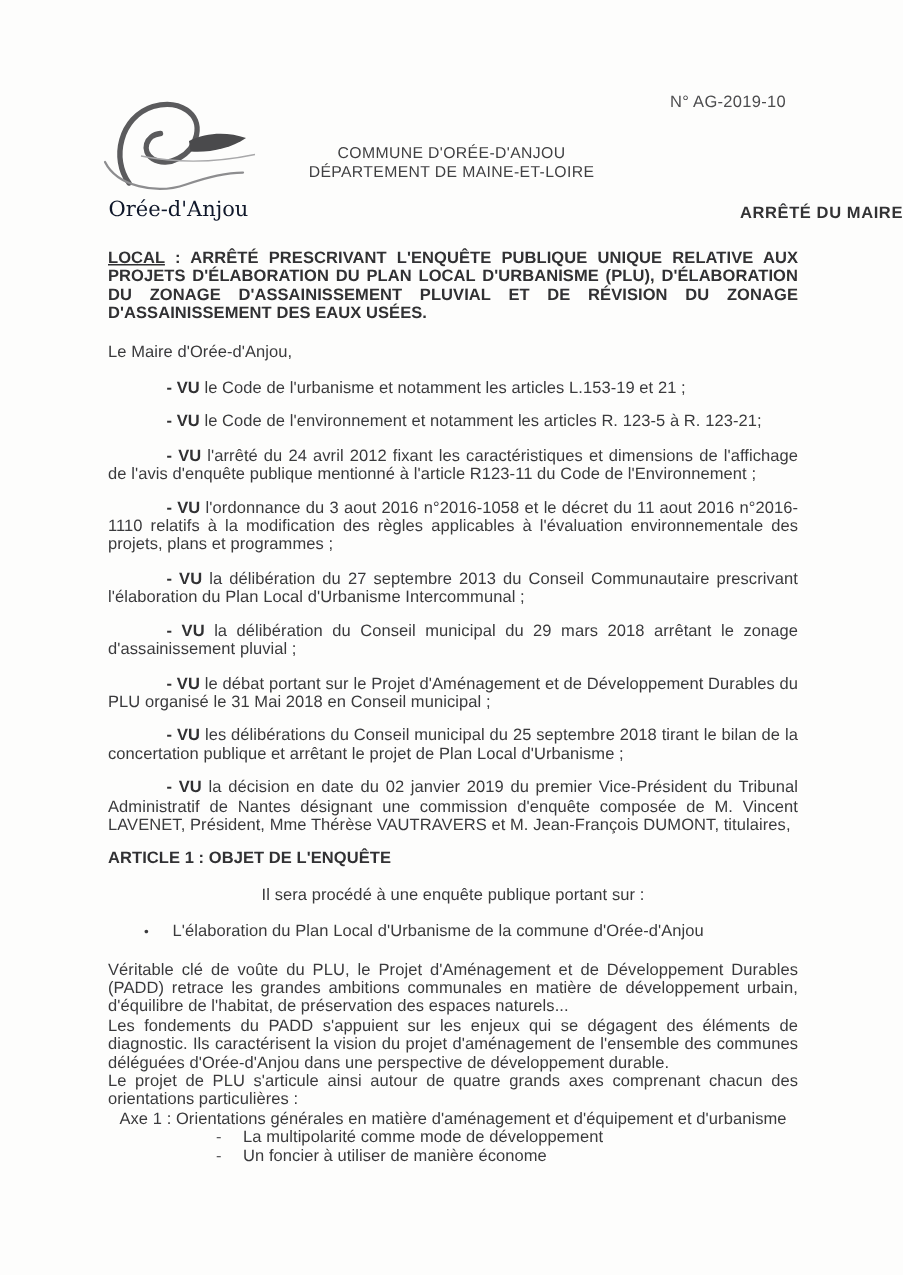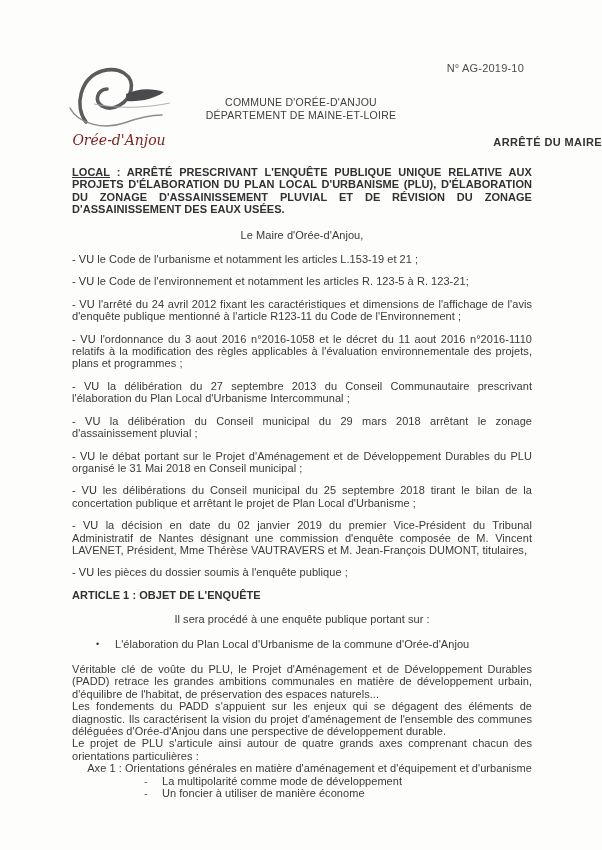--- a/index.html
+++ b/index.html
@@ -27,23 +27,22 @@
   .logo {
     position: absolute;
     top: 64px;
     left: 60px;
     width: 118px;
     text-align: center;
   }
   .logo svg { display: block; margin: 0 auto; }
   .logo-caption {
     font-family: "DejaVu Serif", serif;
-    font-style: italic;
     font-size: 14px;
-    color: #7f1d1d;
+    color: #0f172a;
     margin-top: -4px;
     white-space: nowrap;
   }
 
   .header-center {
     position: absolute;
     top: 96px;
     left: 0;
     right: 0;
     text-align: center;
@@ -74,44 +73,44 @@
 
   .content p { margin: 0 0 10px 0; }
 
   .objet {
     font-weight: bold;
     color: #313133;
     margin-bottom: 13px !important;
   }
   .objet-label { text-decoration: underline; }
 
-  .salutation { text-align: center; margin-bottom: 12px !important; }
+  .salutation { text-align: left; margin-bottom: 12px !important; }
 
-  .vu b { font-weight: normal; color: #313133; }
+  .vu b { font-weight: bold; color: #313133; margin-left: 39px; }
 
   .article-heading {
     font-weight: bold;
     color: #313133;
     text-align: left;
     margin-top: 3px;
     margin-bottom: 12px !important;
   }
 
   .intro { text-align: center; margin-bottom: 12px !important; }
 
   .bullet-row {
     display: flex;
     text-align: left;
     padding-left: 24px;
     margin-bottom: 13px;
   }
   .bullet-marker { width: 19px; flex: 0 0 19px; font-size: 9px; line-height: 12.4px; }
 
   .body-para { margin: 0 !important; }
-  .body-para.last { text-align: right; }
+  .body-para.last { text-align: center; }
 
   .sub-item {
     display: flex;
     text-align: left;
     padding-left: 72px;
   }
   .dash-marker { width: 18px; flex: 0 0 18px; color: #5a5a5c; }
 </style>
 </head>
 <body>
@@ -148,21 +147,20 @@
 
     <p class="vu"><b>- VU</b> <span>le Code de l'urbanisme et notamment les articles L.153-19 et 21 ;</span></p>
     <p class="vu"><b>- VU</b> <span>le Code de l'environnement et notamment les articles R. 123-5 à R. 123-21;</span></p>
     <p class="vu"><b>- VU</b> <span>l'arrêté du 24 avril 2012 fixant les caractéristiques et dimensions de l'affichage de l'avis d'enquête publique mentionné à l'article R123-11 du Code de l'Environnement ;</span></p>
     <p class="vu"><b>- VU</b> <span>l'ordonnance du 3 aout 2016 n°2016-1058 et le décret du 11 aout 2016 n°2016-1110 relatifs à la modification des règles applicables à l'évaluation environnementale des projets, plans et programmes ;</span></p>
     <p class="vu"><b>- VU</b> <span>la délibération du 27 septembre 2013 du Conseil Communautaire prescrivant l'élaboration du Plan Local d'Urbanisme Intercommunal ;</span></p>
     <p class="vu"><b>- VU</b> <span>la délibération du Conseil municipal du 29 mars 2018 arrêtant le zonage d'assainissement pluvial ;</span></p>
     <p class="vu"><b>- VU</b> <span>le débat portant sur le Projet d'Aménagement et de Développement Durables du PLU organisé le 31 Mai 2018 en Conseil municipal ;</span></p>
     <p class="vu"><b>- VU</b> <span>les délibérations du Conseil municipal du 25 septembre 2018 tirant le bilan de la concertation publique et arrêtant le projet de Plan Local d'Urbanisme ;</span></p>
     <p class="vu"><b>- VU</b> <span>la décision en date du 02 janvier 2019 du premier Vice-Président du Tribunal Administratif de Nantes désignant une commission d'enquête composée de M. Vincent LAVENET, Président, Mme Thérèse VAUTRAVERS et M. Jean-François DUMONT, titulaires,</span></p>
-    <p class="vu"><b>- VU</b> <span>les pièces du dossier soumis à l'enquête publique ;</span></p>
 
     <p class="article-heading">ARTICLE 1 : OBJET DE L'ENQUÊTE</p>
 
     <p class="intro">Il sera procédé à une enquête publique portant sur :</p>
 
     <div class="bullet-row">
       <span class="bullet-marker">•</span>
       <span>L'élaboration du Plan Local d'Urbanisme de la commune d'Orée-d'Anjou</span>
     </div>
 

